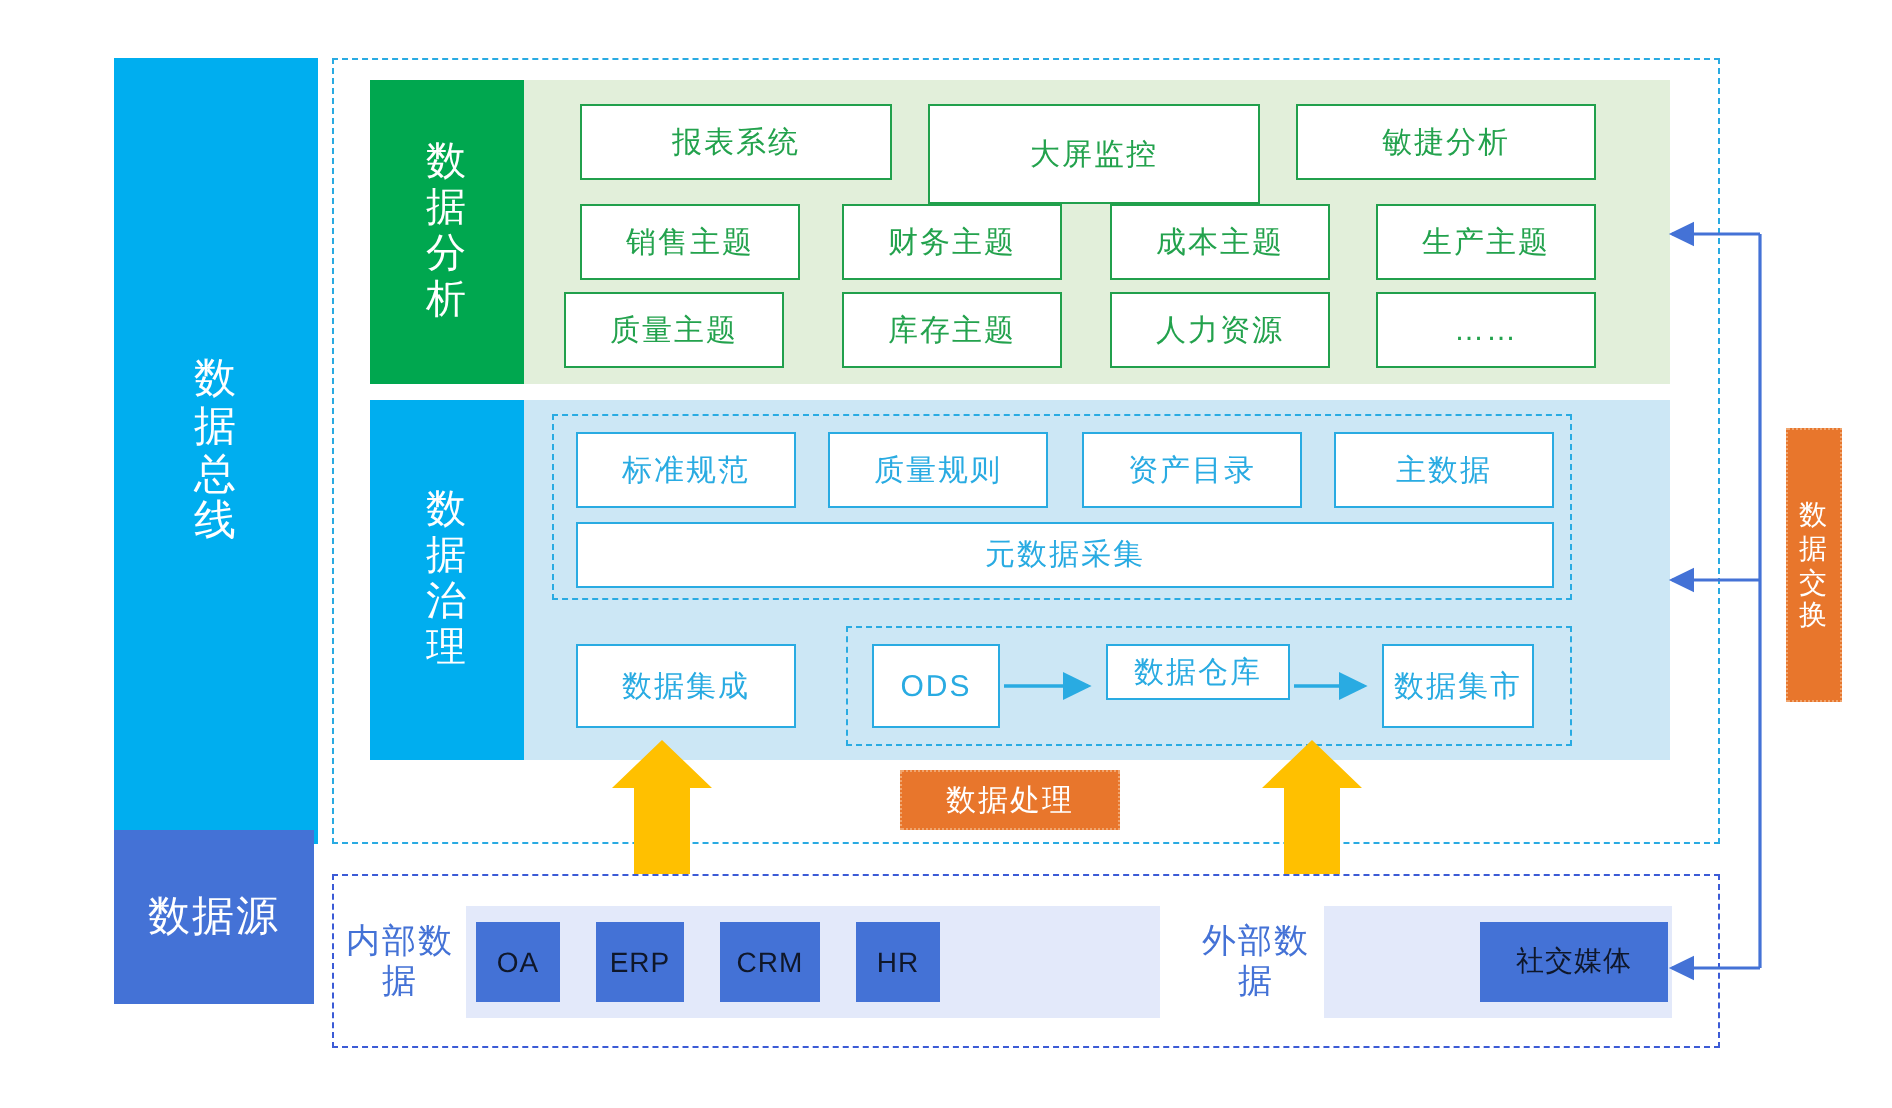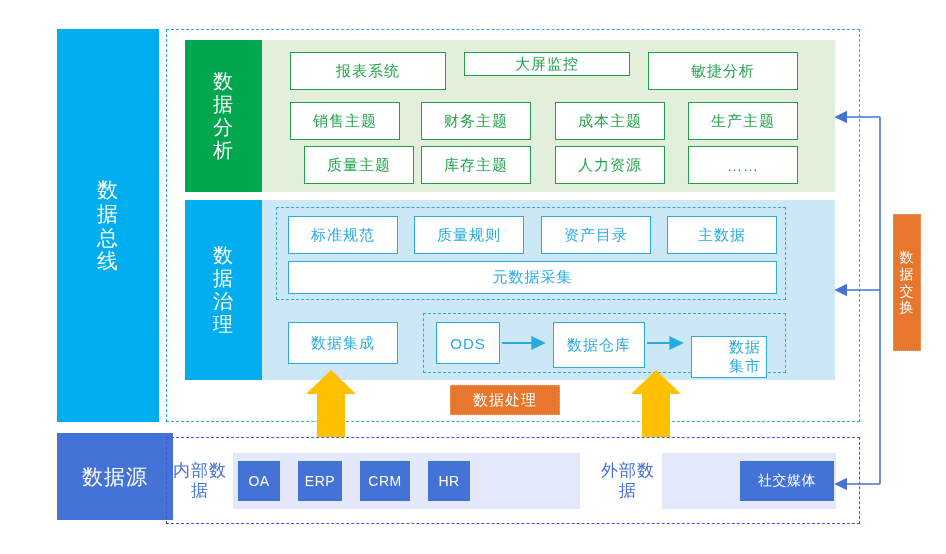--- a/index.html
+++ b/index.html
@@ -17,21 +17,21 @@
   .abs{position:absolute;box-sizing:border-box;}
 
   
   .rail{
     display:flex;align-items:center;justify-content:center;
     color:#ffffff;font-size:21px;line-height:1.14;
     letter-spacing:1px;text-align:center;font-weight:400;
   }
   .rail span{display:block;writing-mode:horizontal-tb;}
   #bus-rail{left:57px;top:29px;width:102px;height:393px;background:#00AEEF;}
-  #src-rail{left:57px;top:433px;width:116px;height:87px;background:#4472D6;}
+  #src-rail{left:57px;top:415px;width:100px;height:87px;background:#4472D6;}
   #src-rail .rail-text{font-size:21px;letter-spacing:1px;}
 
   
   #platform-frame{left:166px;top:29px;width:694px;height:393px;
       border:1.5px dashed #29ABE2;background:transparent;}
   #source-frame{left:166px;top:437px;width:694px;height:87px;
       border:1.5px dashed #3C5BD6;background:transparent;}
 
   
   #analysis-band{left:185px;top:40px;width:650px;height:152px;background:#E2EFDA;}
@@ -73,21 +73,21 @@
   #exchange-tag .vtext{line-height:1.18;}
 
   
   .srcgroup{background:#E3E9FA;}
   #int-group{left:233px;top:453px;width:347px;height:56px;}
   #ext-group{left:662px;top:453px;width:174px;height:56px;}
   .srclabel{color:#4472D6;font-size:17px;line-height:1.15;text-align:center;letter-spacing:1px;}
   #int-label{left:172px;top:454px;width:56px;height:54px;display:flex;align-items:center;justify-content:center;}
   #ext-label{left:600px;top:454px;width:56px;height:54px;display:flex;align-items:center;justify-content:center;}
   .srcbox{
-    background:#4472D6;color:#ffffff;font-size:14px;
+    background:#4472D6;color:#0f172a;font-size:14px;
     display:flex;align-items:center;justify-content:center;text-align:center;letter-spacing:.5px;
   }
 
   
   #wires{position:absolute;left:0;top:0;width:946px;height:554px;pointer-events:none;}
 </style>
 </head>
 <body>
 
 <div id="stage">
@@ -111,29 +111,29 @@
   <div class="abs" id="analysis-label">
     <span class="vtext">
         <div>数</div>
         <div>据</div>
         <div>分</div>
         <div>析</div>
       </span>
   </div>
 
   <div class="abs gbox" style="left:290px;top:52px;width:156px;height:38px;">报表系统</div>
-  <div class="abs gbox" style="left:464px;top:52px;width:166px;height:24px;">大屏监控</div>
+  <div class="abs gbox" style="left:464px;top:52px;width:166px;height:50px;">大屏监控</div>
   <div class="abs gbox" style="left:648px;top:52px;width:150px;height:38px;">敏捷分析</div>
 
   <div class="abs gbox" style="left:290px;top:102px;width:110px;height:38px;">销售主题</div>
   <div class="abs gbox" style="left:421px;top:102px;width:110px;height:38px;">财务主题</div>
   <div class="abs gbox" style="left:688px;top:102px;width:110px;height:38px;">生产主题</div>
   <div class="abs gbox" style="left:555px;top:102px;width:110px;height:38px;">成本主题</div>
 
-  <div class="abs gbox" style="left:304px;top:146px;width:110px;height:38px;">质量主题</div>
+  <div class="abs gbox" style="left:282px;top:146px;width:110px;height:38px;">质量主题</div>
   <div class="abs gbox" style="left:421px;top:146px;width:110px;height:38px;">库存主题</div>
   <div class="abs gbox" style="left:555px;top:146px;width:110px;height:38px;">人力资源</div>
   <div class="abs gbox" style="left:688px;top:146px;width:110px;height:38px;">……</div>
 
   <div class="abs" id="gov-band"></div>
   <div class="abs" id="gov-label">
     <span class="vtext">
         <div>数</div>
         <div>据</div>
         <div>治</div>
@@ -147,22 +147,22 @@
   <div class="abs bbox" style="left:414px;top:216px;width:110px;height:38px;">质量规则</div>
   <div class="abs bbox" style="left:541px;top:216px;width:110px;height:38px;">资产目录</div>
   <div class="abs bbox" style="left:667px;top:216px;width:110px;height:38px;">主数据</div>
 
   <div class="abs bbox" style="left:288px;top:261px;width:489px;height:33px;">元数据采集</div>
 
   <div class="abs bbox" style="left:288px;top:322px;width:110px;height:42px;">数据集成</div>
 
   <div class="abs" id="ods-dash"></div>
   <div class="abs bbox" style="left:436px;top:322px;width:64px;height:42px;">ODS</div>
-  <div class="abs bbox" style="left:553px;top:322px;width:92px;height:46px;">数据仓库</div>
-  <div class="abs bbox" style="left:691px;top:336px;width:76px;height:42px;padding-left:32px;">数据集市</div>
+  <div class="abs bbox" style="left:553px;top:322px;width:92px;height:28px;">数据仓库</div>
+  <div class="abs bbox" style="left:691px;top:322px;width:76px;height:42px;">数据集市</div>
 
   <div class="abs orange" id="proc-tag">数据处理</div>
   <div class="abs orange" id="exchange-tag">
     <span class="vtext">
         <div>数</div>
         <div>据</div>
         <div>交</div>
         <div>换</div>
       </span>
   </div>

